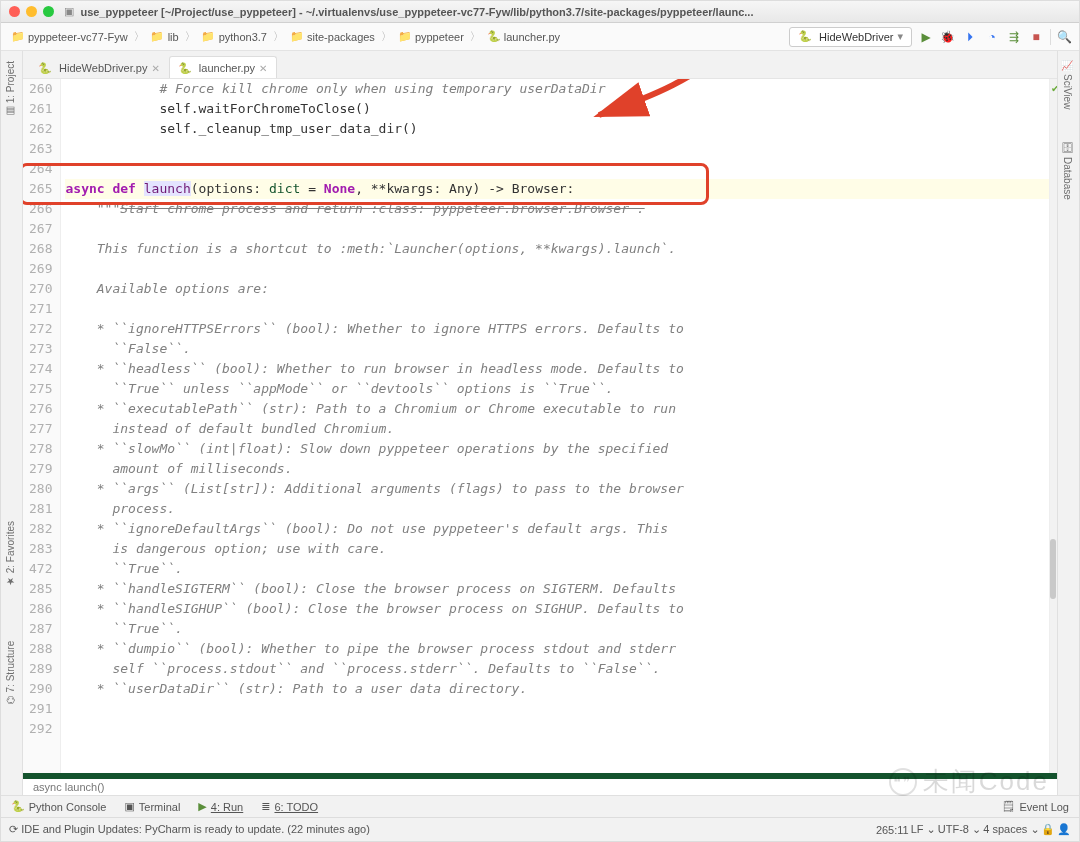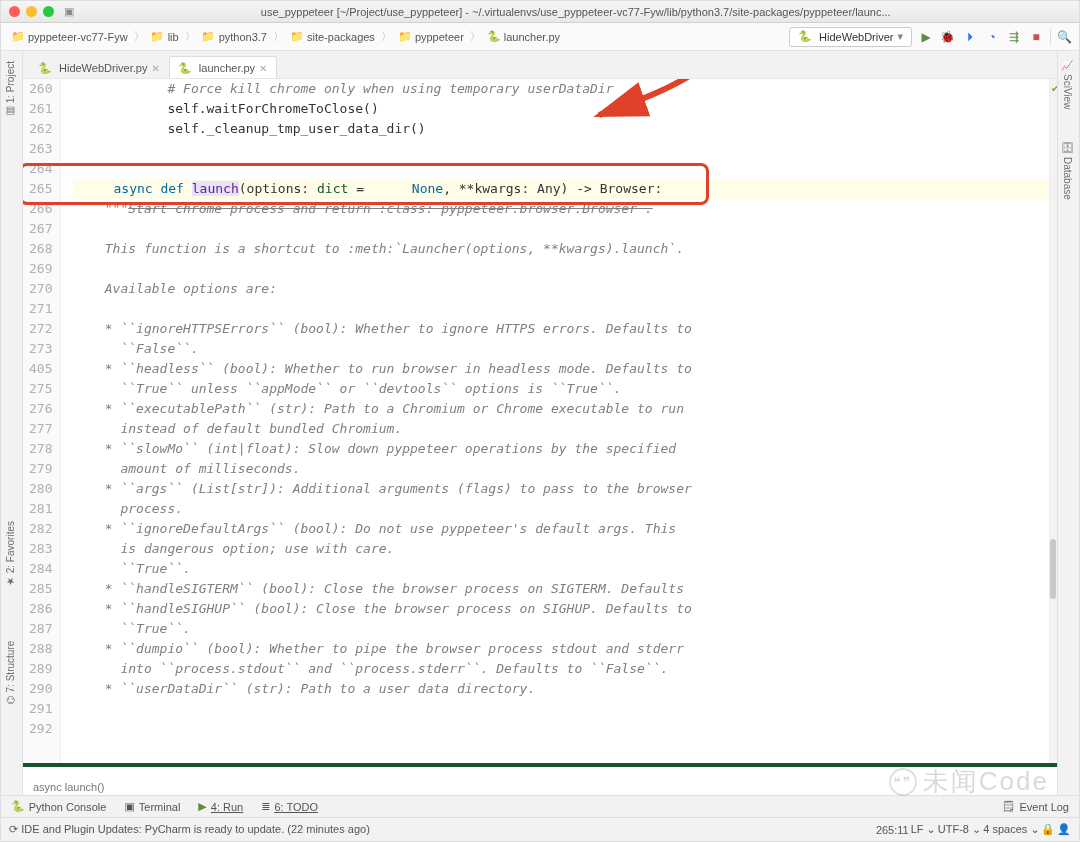--- a/index.html
+++ b/index.html
@@ -2,21 +2,21 @@
 <html><head>
 <meta charset="utf-8">
 <style>
   * { box-sizing: border-box; }
   html, body { margin:0; padding:0; font-family: -apple-system, "Helvetica Neue", Arial, sans-serif; font-size:12px; color:#333; background:#f2f2f2; }
   .window { width:1080px; height:842px; background:#f6f6f6; display:flex; flex-direction:column; border:1px solid #ddd; position:relative; }
   .titlebar { height:22px; background:linear-gradient(#f6f6f6,#e8e8e8); display:flex; align-items:center; padding:0 8px; border-bottom:1px solid #d0d0d0; font-size:11px; color:#555;}
   .traffic { display:flex; gap:6px; margin-right:10px; }
   .tl { width:11px; height:11px; border-radius:50%; }
   .tl.r{background:#ff5f57;} .tl.y{background:#ffbd2e;} .tl.g{background:#28c940;}
-  .title { flex:1; text-align:center; white-space:nowrap; overflow:hidden; text-overflow:ellipsis; }
+  .title { flex:1; white-space:nowrap; overflow:hidden; text-overflow:ellipsis;font-weight:bold; }
   .toolbar-row { height:28px; background:#fafafa; border-bottom:1px solid #e3e3e3; display:flex; align-items:center; padding:0 6px; gap:6px;}
   .crumbs { display:flex; align-items:center; gap:0; flex:1; font-size:11px; color:#555;}
   .crumb { display:flex; align-items:center; padding:0 4px; cursor:default;}
   .crumb-sep { color:#aaa; padding:0 2px; }
   .fico { width:14px; height:14px; margin-right:3px; display:inline-flex; align-items:center; justify-content:center;}
   .fico.folder{ color:#e1a93a; } .fico.py{ color:#4b8bbe; }
   .run-config { display:flex; align-items:center; gap:4px; border:1px solid #ccc; border-radius:3px; background:#fff; padding:2px 8px; font-size:11px; }
   .run-config .dd { color:#888; }
   .tb-icons { display:flex; gap:6px; align-items:center; }
   .tb-icons .ico { width:16px; height:16px; display:flex; align-items:center; justify-content:center; color:#5a8e3a; }
@@ -29,32 +29,32 @@
   .tabs-row { height:28px; background:#f2f2f2; border-bottom:1px solid #e5e5e5; display:flex; align-items:flex-end; padding-left:6px;}
   .tab { display:flex; align-items:center; gap:4px; padding:4px 8px 3px 8px; font-size:11px; color:#555; border:1px solid transparent; border-bottom:none; position:relative;}
   .tab.active { background:#fff; border-color:#ddd; border-top-left-radius:3px; border-top-right-radius:3px; }
   .tab .close { color:#aaa; font-size:10px;}
   .editor-split { flex:1; display:flex; min-height:0; }
   .marker-col { width:8px; background:#f2f2f2; border-left:1px solid #eee; position:relative;}
   .marker-col .ok { position:absolute; top:4px; left:1px; color:#6aab3a; font-size:10px;}
   .marker-col .scrollthumb{ position:absolute; right:1px; top:460px; width:6px; height:60px; background:#c9c9c9; border-radius:3px;}
   .code-wrap { flex:1; display:flex; min-height:0; overflow:hidden; }
   .gutter { background:#fafafa; border-right:1px solid #eee; color:#b0b0b0; font:13px/20px "Menlo","Monaco","Consolas",monospace; text-align:right; padding:0 8px 0 6px;}
-  .code { flex:1; font:13px/20px "Menlo","Monaco","Consolas",monospace; color:#333; padding-left:12px; position:relative;}
+  .code { flex:1; font:13px/20px "Menlo","Monaco","Consolas",monospace; color:#333; padding-left:4px; position:relative;}
   .code pre { margin:0; white-space:pre; }
   .line { height:20px; }
   .hl-line { background:#fffde7; }
-  .kw { color:#0369a1; font-weight:normal;margin-left:40px;}
+  .kw { color:#a21caf; font-weight:bold;}
   .fn { color:#701a75;}
   .str, .doc { color:#808080; font-style:italic;}
   .builtin { color:#14532d;}
   .param { color:#333;}
   .annot-box { position:absolute; border:3px solid #e0412a; border-radius:8px; pointer-events:none;}
   .arrow { position:absolute; pointer-events:none;}
-  .crumb-bar { height:22px; background:#fff; border-top:4px solid #14532d; padding:14px 10px; font-size:11px; color:#777;}
+  .crumb-bar { height:22px; background:#fff; border-top:6px solid #14532d; padding:2px 10px; font-size:11px; color:#777;}
   .bottom-tools { height:22px; background:#f2f2f2; border-top:1px solid #e0e0e0; display:flex; align-items:center; gap:18px; padding:0 10px; font-size:11px; color:#555;}
   .bottom-tools .bt { display:flex; align-items:center; gap:4px;}
   .bottom-tools .und { text-decoration:underline;}
   .statusbar { height:24px; background:#f2f2f2; border-top:1px solid #ddd; display:flex; align-items:center; padding:0 8px; font-size:11px; color:#555; justify-content:space-between;}
   .statusbar .right { display:flex; gap:2px; align-items:center;}
   .watermark { position:absolute; right:30px; bottom:42px; font-size:26px; color:rgba(0,0,0,0.15); font-weight:300; display:flex; align-items:center; gap:6px; letter-spacing:2px;}
   .watermark .wico{ width:28px;height:28px;border-radius:50%; border:2px solid rgba(0,0,0,0.12); display:flex;align-items:center;justify-content:center; font-size:14px;}
 </style>
 </head>
 <body>
@@ -162,31 +162,31 @@
               <div class="line">264</div>
               <div class="line">265</div>
               <div class="line">266</div>
               <div class="line">267</div>
               <div class="line">268</div>
               <div class="line">269</div>
               <div class="line">270</div>
               <div class="line">271</div>
               <div class="line">272</div>
               <div class="line">273</div>
-              <div class="line">405</div>
+              <div class="line">274</div>
               <div class="line">275</div>
               <div class="line">276</div>
               <div class="line">277</div>
               <div class="line">278</div>
               <div class="line">279</div>
               <div class="line">280</div>
               <div class="line">281</div>
               <div class="line">282</div>
               <div class="line">283</div>
-              <div class="line">284</div>
+              <div class="line">472</div>
               <div class="line">285</div>
               <div class="line">286</div>
               <div class="line">287</div>
               <div class="line">288</div>
               <div class="line">289</div>
               <div class="line">290</div>
               <div class="line">291</div>
               <div class="line">292</div>
             </div>
           <div class="code" id="code">
@@ -221,21 +221,21 @@
               <pre class="line">    <span class="doc">  amount of milliseconds.</span></pre>
               <pre class="line">    <span class="doc">* ``args`` (List[str]): Additional arguments (flags) to pass to the browser</span></pre>
               <pre class="line">    <span class="doc">  process.</span></pre>
               <pre class="line">    <span class="doc">* ``ignoreDefaultArgs`` (bool): Do not use pyppeteer's default args. This</span></pre>
               <pre class="line">    <span class="doc">  is dangerous option; use with care.</span></pre>
               <pre class="line">    <span class="doc">  ``True``.</span></pre>
               <pre class="line">    <span class="doc">* ``handleSIGTERM`` (bool): Close the browser process on SIGTERM. Defaults</span></pre>
               <pre class="line">    <span class="doc">* ``handleSIGHUP`` (bool): Close the browser process on SIGHUP. Defaults to</span></pre>
               <pre class="line">    <span class="doc">  ``True``.</span></pre>
               <pre class="line">    <span class="doc">* ``dumpio`` (bool): Whether to pipe the browser process stdout and stderr</span></pre>
-              <pre class="line">    <span class="doc">  into ``process.stdout`` and ``process.stderr``. Defaults to ``False``.</span></pre>
+              <pre class="line">    <span class="doc">  self ``process.stdout`` and ``process.stderr``. Defaults to ``False``.</span></pre>
               <pre class="line">    <span class="doc">* ``userDataDir`` (str): Path to a user data directory.</span></pre>
             </div>
         </div>
         <div class="marker-col">
           <span class="ok">✔</span>
           <div class="scrollthumb"></div>
         </div>
       </div>
 
       <div class="crumb-bar">async launch()</div>

